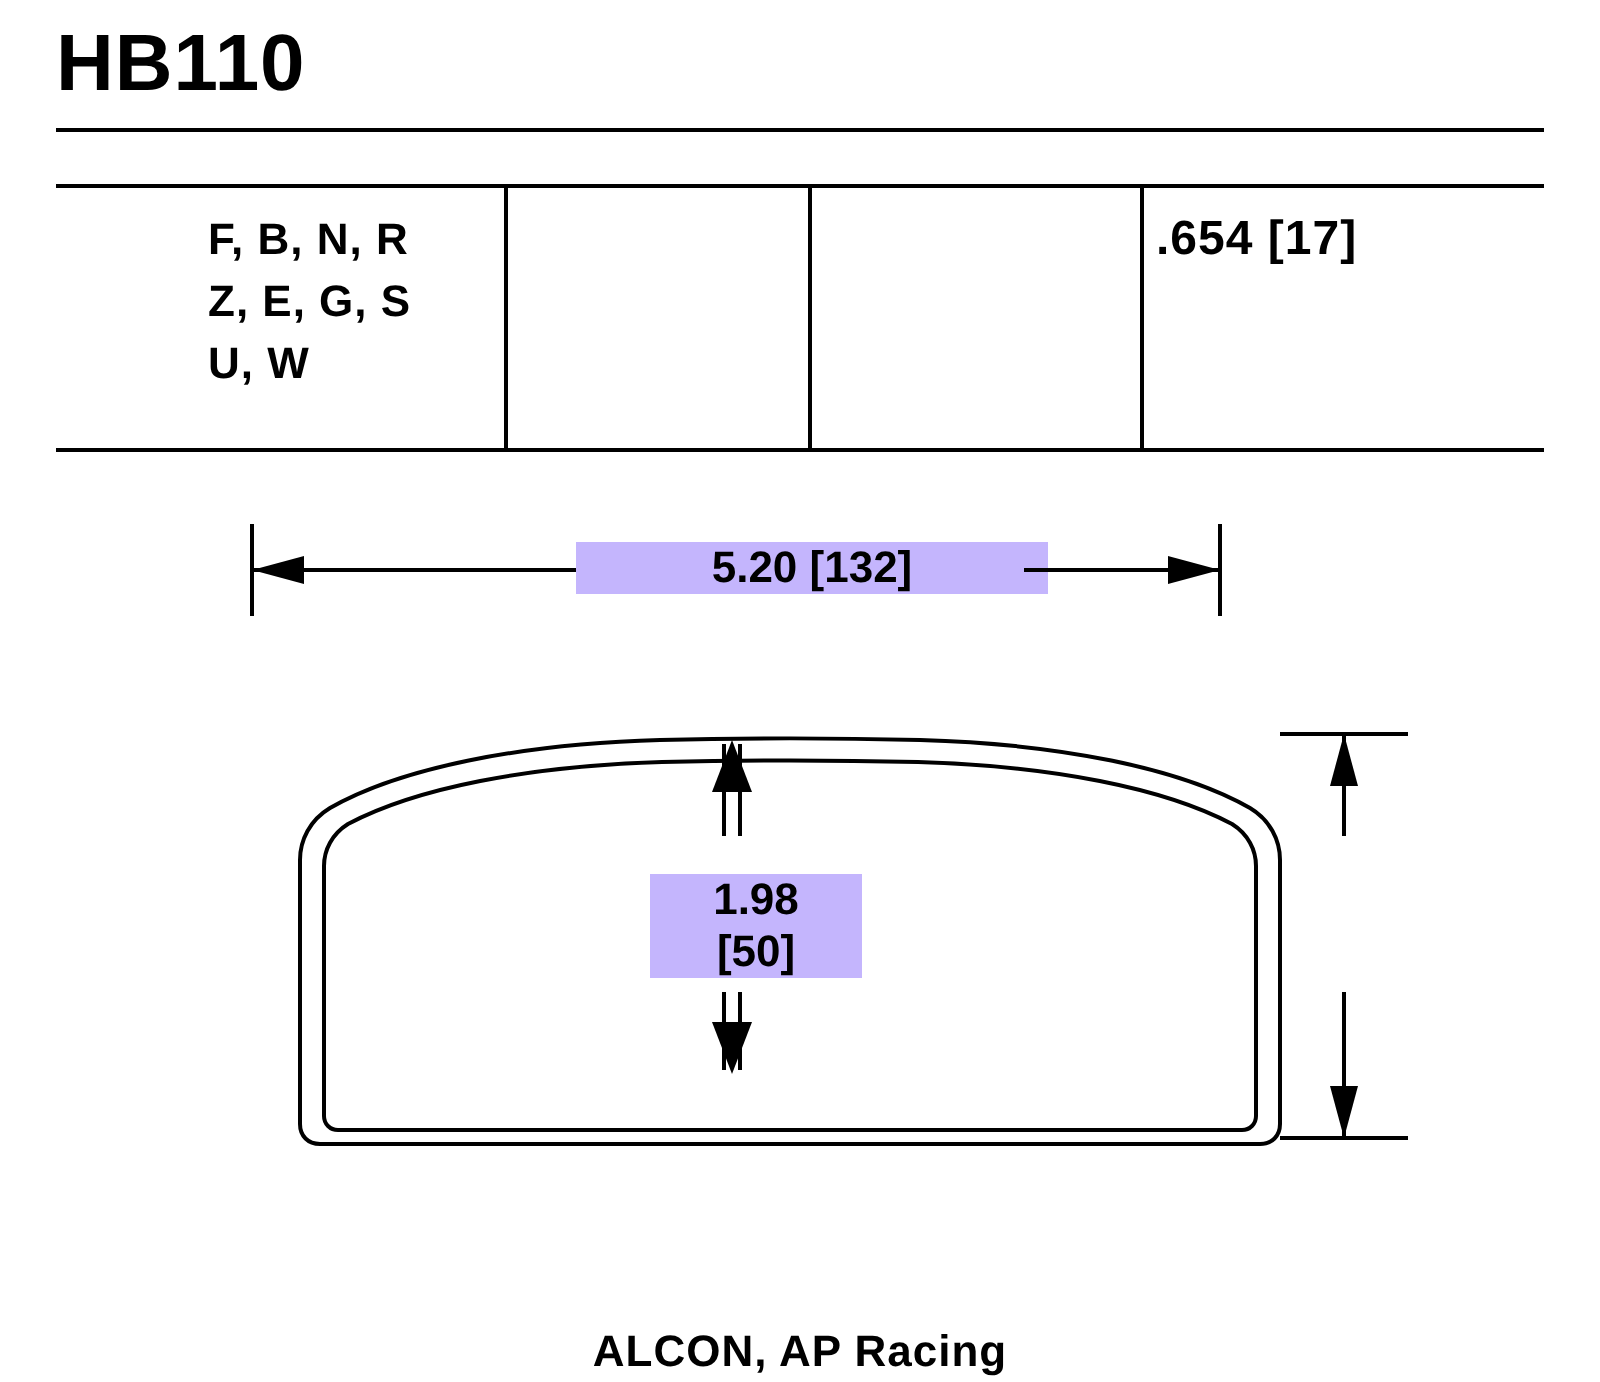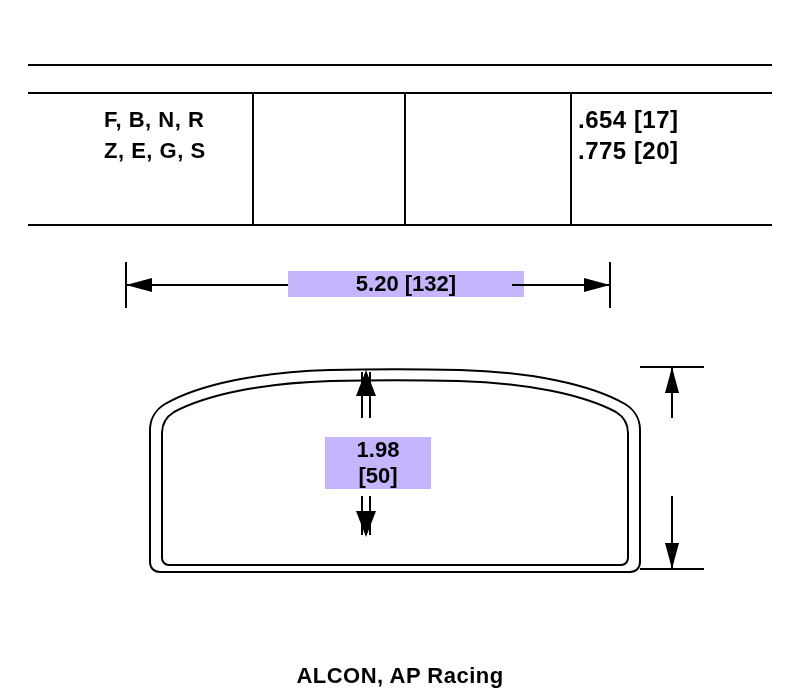--- a/index.html
+++ b/index.html
@@ -85,37 +85,38 @@
     left: 0; top: 0;
     width: 800px;
     height: 691px;
   }
 </style>
 </head>
 <body>
 
 <div id="stage">
 
+  <div class="part-number">HB110</div>
 
   <div class="hline" style="left:28px; top:64px; width:744px;"></div>
   <div class="hline" style="left:28px; top:92px; width:744px;"></div>
   <div class="hline" style="left:28px; top:224px; width:744px;"></div>
 
   <div class="vline" style="left:252px; top:92px; height:132px;"></div>
   <div class="vline" style="left:404px; top:92px; height:132px;"></div>
   <div class="vline" style="left:570px; top:92px; height:132px;"></div>
 
   <div class="compound-col">
     <div>F, B, N, R</div>
     <div>Z, E, G, S</div>
+    <div>U, W</div>
   </div>
 
   <div class="thickness-col">
     <div>.654 [17]</div>
-    <div>.775 [20]</div>
     <div></div>
   </div>
 
   <div class="dim-label" style="left:288px; top:271px; width:224px;">
     <span>5.20 [132]</span>
   </div>
 
   <div class="dim-label" style="left:325px; top:422px; width:94px;margin-top:15px;">
     <div>1.98</div>
     <div>[50]</div>

